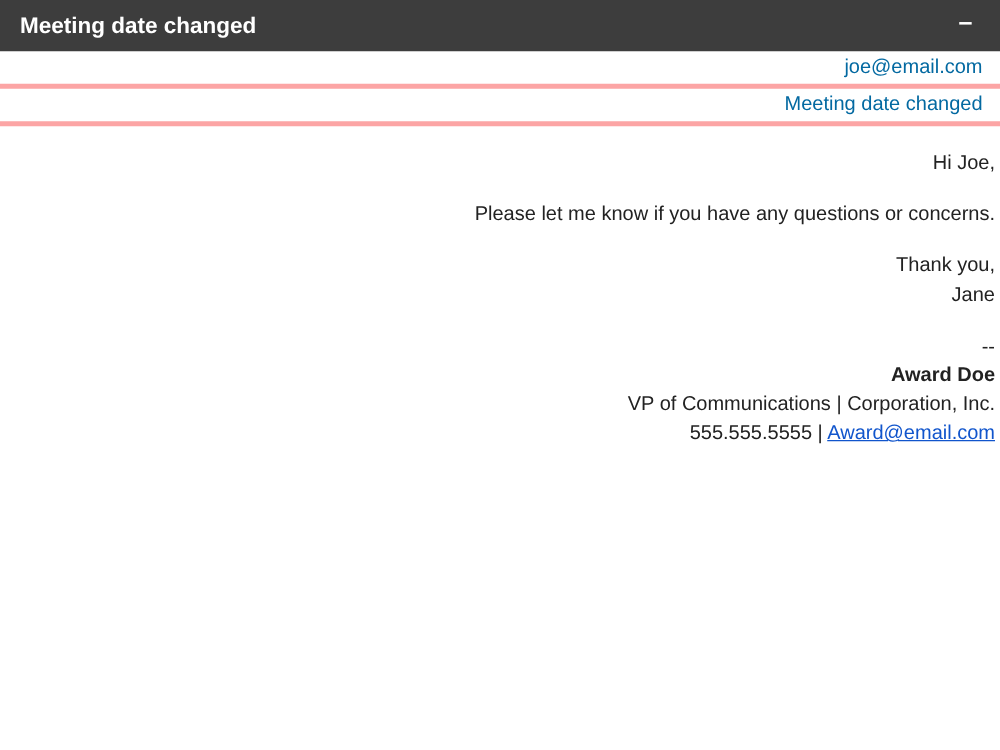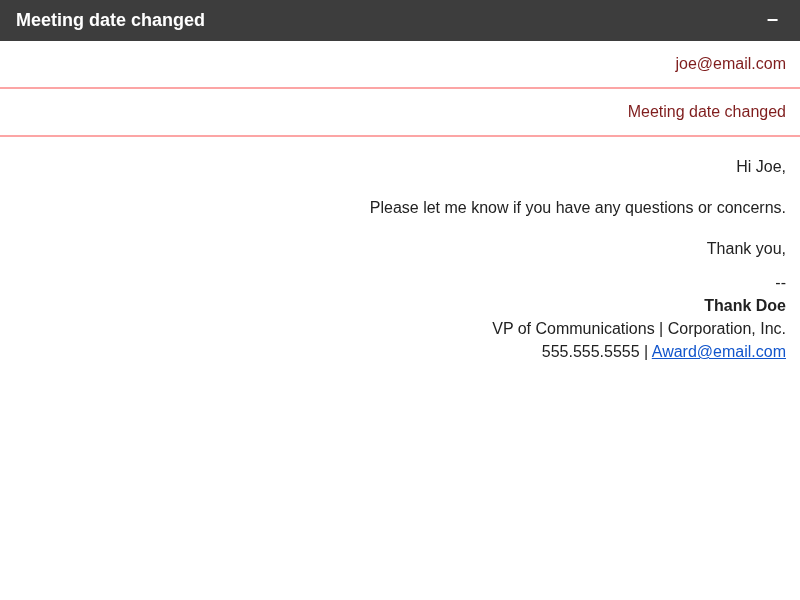--- a/index.html
+++ b/index.html
@@ -24,27 +24,27 @@
     }
     .minimize {
       color: #fff;
       font-size: 20px;
       font-weight: bold;
       line-height: 10px;
       cursor: pointer;
       padding: 0 6px 6px 6px;
     }
     .field {
-      padding: 14px 14px;
-      border-bottom: 2px solid #fca5a5;
+      padding: 4px 14px;
+      border-bottom: 4px solid #fca5a5;
       font-size: 16px;
-      color: #7f1d1d;
+      color: #0369a1;
     }
     .body {
-      padding: 18px 14px;
+      padding: 18px 4px;
       font-size: 16px;
       color: #222;
       line-height: 1.45;
     }
     .para { margin-bottom: 18px; }
     .sig-sep { margin-top: 10px; }
     .sig-name { font-weight: bold; }
     .sig-title { }
     .sig-contact { }
     .sig-email {
@@ -67,20 +67,21 @@
 </div>
 
 <div class="field">
   <span>Meeting date changed</span>
 </div>
 
 <div class="body">
   <div class="para">Hi Joe,</div>
   <div class="para">Please let me know if you have any questions or concerns.</div>
   <div>Thank you,</div>
+  <div class="para">Jane</div>
 
   <div class="sig-sep">--</div>
-  <div class="sig-name">Thank Doe</div>
+  <div class="sig-name">Award Doe</div>
   <div class="sig-title">VP of Communications | Corporation, Inc.</div>
   <div class="sig-contact">
     <span>555.555.5555</span><span> | </span><span class="sig-email">Award@email.com</span>
   </div>
 </div>
 
 </body></html>

